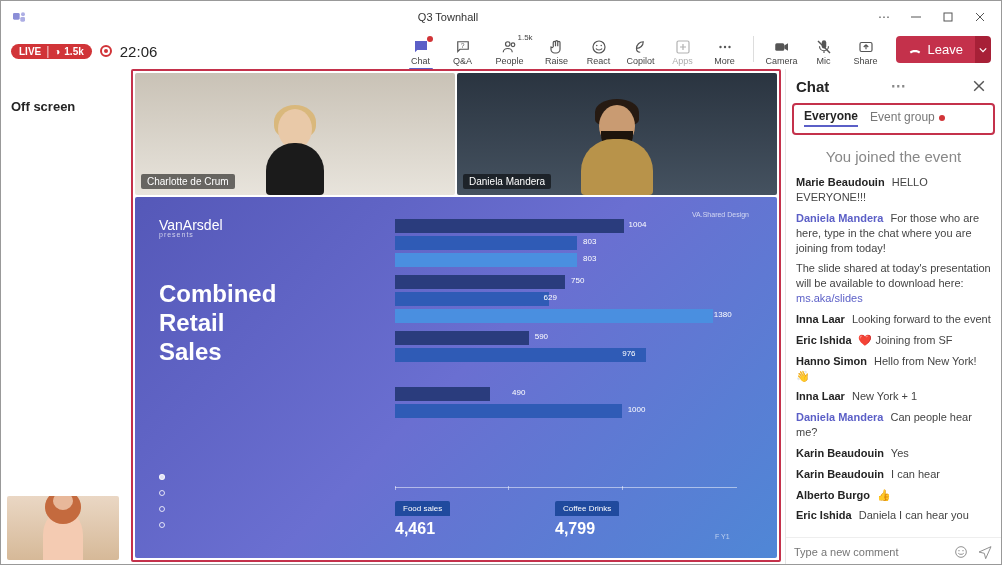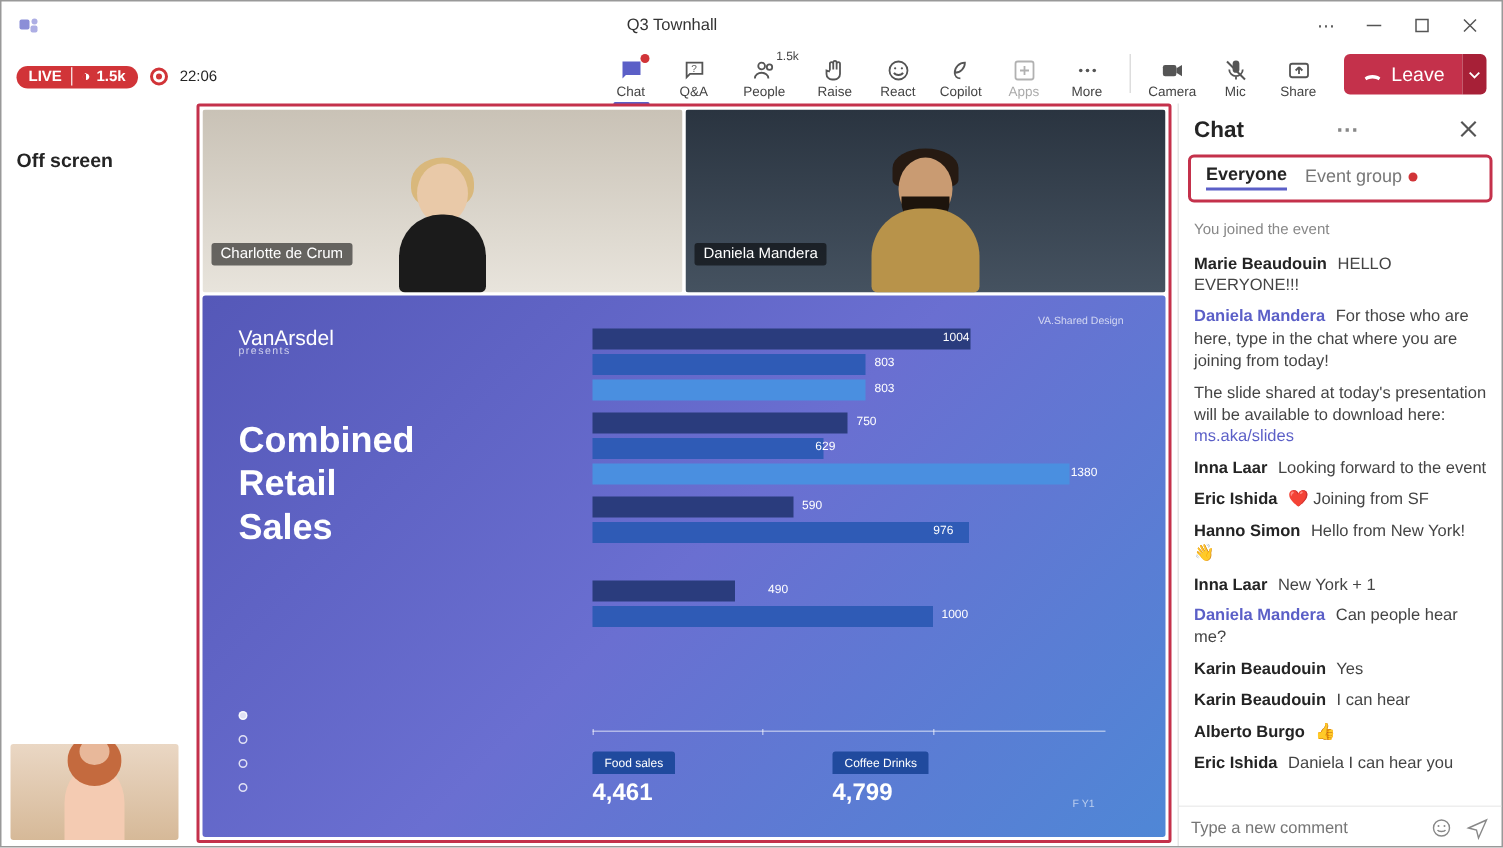--- a/index.html
+++ b/index.html
@@ -8,21 +8,21 @@
   .titlebar { height: 32px; display: flex; align-items: center; padding: 0 6px; }
   .titlebar .app-icon { width: 16px; height: 16px; margin-left: 4px; opacity: .7; }
   .titlebar .title { flex: 1; text-align: center; font-size: 11px; color: #333; }
   .winbtns { display: flex; gap: 2px; }
   .winbtn { width: 30px; height: 24px; display: flex; align-items: center; justify-content: center; color: #555; }
 
   .toolbar { height: 36px; display: flex; align-items: center; padding: 0 10px; gap: 8px; }
   .live-pill { background: #d13438; color: #fff; border-radius: 10px; padding: 2px 8px; font-size: 10px; font-weight: 600; display: flex; align-items: center; gap: 4px; }
   .rec-dot { width: 12px; height: 12px; border: 2px solid #d13438; border-radius: 50%; position: relative; }
   .rec-dot::after { content:""; position:absolute; inset:2px; background:#d13438; border-radius:50%; }
-  .timer { font-size: 10px; color: #242424; }
+  .timer { font-size: 15px; color: #242424; }
 
   .tool-center { margin-left: auto; display: flex; align-items: flex-start; gap: 2px; }
   .tool-item { display: flex; flex-direction: column; align-items: center; width: 40px; font-size: 9px; color: #444; position: relative; padding-top: 2px; }
   .tool-item.wide { width: 50px; }
   .tool-icon { width: 18px; height: 18px; color: #555; }
   .tool-item.active .tool-icon { color: #5b5fc7; }
   .tool-item.active::after { content:""; position:absolute; bottom:-4px; left:8px; right:8px; height:2px; background:#5b5fc7; border-radius:1px; }
   .noti-dot { position:absolute; top:0; right:8px; width:6px; height:6px; background:#d13438; border-radius:50%; }
   .tool-sep { width:1px; height:26px; background:#ddd; margin:0 6px; }
   .leave-btn { background:#c4314b; color:#fff; border:none; border-radius:4px; padding:6px 12px; font-size:13px; display:flex; align-items:center; gap:6px; }
@@ -47,21 +47,21 @@
   .person-shape { position:absolute; bottom:0; left:50%; transform:translateX(-50%); }
   .p1 { width:70px; height:90px; }
   .p1 .head { position:absolute; top:4px; left:18px; width:34px; height:40px; background:#e9c9a8; border-radius:50%; }
   .p1 .hair { position:absolute; top:0; left:14px; width:42px; height:34px; background:#d9b87c; border-radius:50% 50% 40% 40%; }
   .p1 .body { position:absolute; bottom:0; left:6px; width:58px; height:52px; background:#1b1b1b; border-radius:28px 28px 4px 4px; }
   .p2 { width:80px; height:100px; }
   .p2 .head { position:absolute; top:10px; left:22px; width:36px; height:42px; background:#c99b72; border-radius:50%; }
   .p2 .hair { position:absolute; top:4px; left:18px; width:44px; height:26px; background:#261a12; border-radius:50% 50% 20% 20%; }
   .p2 .beard { position:absolute; top:36px; left:24px; width:32px; height:20px; background:#1d140c; border-radius:0 0 18px 18px; }
   .p2 .body { position:absolute; bottom:0; left:4px; width:72px; height:56px; background:#b8934a; border-radius:32px 32px 4px 4px; }
-  .name-chip { position:absolute; left:6px; bottom:18px; background:rgba(0,0,0,.55); color:#fff; font-size:10px; padding:2px 6px; border-radius:2px; }
+  .name-chip { position:absolute; left:6px; bottom:6px; background:rgba(0,0,0,.55); color:#fff; font-size:10px; padding:2px 6px; border-radius:2px; }
 
   .slide { flex:1; margin:2px; border-radius:2px; background:linear-gradient(135deg,#5558b8 0%,#6a6fd1 50%,#4f87d6 100%); position:relative; color:#fff; padding:20px 24px; overflow:hidden; }
   .slide-logo { font-size:14px; font-weight:400; }
   .slide-logo .sub { display:block; font-size:7px; opacity:.7; margin-top:-2px; letter-spacing:1px; }
   .slide-title { font-size:24px; font-weight:700; margin-top:42px; line-height:1.2; }
   .chart-area { position:absolute; top:22px; left:260px; right:40px; bottom:70px; }
   .bar { position:absolute; height:14px; }
   .bar.d { background:#2a3c7d; }
   .bar.m { background:#2f5bb6; }
   .bar.l { background:#4a8fe0; }
@@ -79,21 +79,21 @@
 
   .chat-panel { width:216px; border-left:1px solid #e6e6e6; display:flex; flex-direction:column; }
   .chat-hdr { display:flex; align-items:center; padding:8px 10px; font-size:15px; font-weight:700; }
   .chat-hdr .sp { margin-left:auto; color:#888; padding:0 6px; cursor:pointer; }
   .chat-tabs { display:flex; gap:12px; padding:2px 10px 6px; border:2px solid #c4314b; border-radius:4px; margin:0 6px; align-items:center; }
   .chat-tab { font-size:12px; color:#777; padding:2px 0; }
   .chat-tab.on { color:#242424; font-weight:600; border-bottom:2px solid #5b5fc7; }
   .chat-tab .rd { display:inline-block; width:6px; height:6px; background:#d13438; border-radius:50%; margin-left:4px; vertical-align:middle; }
 
   .chat-body { flex:1; overflow:hidden; padding:6px 10px 4px; font-size:11px; line-height:1.35; }
-  .sys-msg { text-align:left; color:#888; font-size:10px; margin:6px 0 8px; }
+  .sys-msg { text-align:center; color:#888; font-size:15px; margin:6px 0 8px; }
   .msg { margin-bottom:6px; color:#444; }
   .msg .name { font-weight:700; color:#242424; margin-right:4px; }
   .msg .name.link { color:#5b5fc7; }
   .msg .link-text { color:#5b5fc7; }
   .emoji { display:inline-block; }
 
   .composer { border-top:1px solid #eee; padding:6px 8px; display:flex; align-items:center; gap:8px; }
   .composer input { flex:1; border:none; outline:none; font-size:11px; color:#444; }
   .composer .ic { color:#888; }
 
@@ -283,21 +283,21 @@
         <span class="va-tag">VA.Shared Design</span>
         <div class="dot-col">
           <span class="sdots fill"></span>
             <span class="sdots"></span>
             <span class="sdots"></span>
             <span class="sdots"></span>
         </div>
 
         <div class="chart-area" id="chart-area">
           <div class="chart-rule"></div>
-        <div class="bar d" style="top: 0px; left: 0px; width: 252px;">
+        <div class="bar d" style="top: 0px; left: 0px; width: 229px;">
               <span class="bar-lbl" style="left: 233.573px;">1004</span>
             </div>
             <div class="bar m" style="top: 17px; left: 0px; width: 182.013px;">
               <span class="bar-lbl" style="left: 188.013px;">803</span>
             </div>
             <div class="bar l" style="top: 34px; left: 0px; width: 182.013px;">
               <span class="bar-lbl" style="left: 188.013px;">803</span>
             </div>
             <div class="bar d" style="top: 56px; left: 0px; width: 170px;">
               <span class="bar-lbl" style="left: 176px;">750</span>

